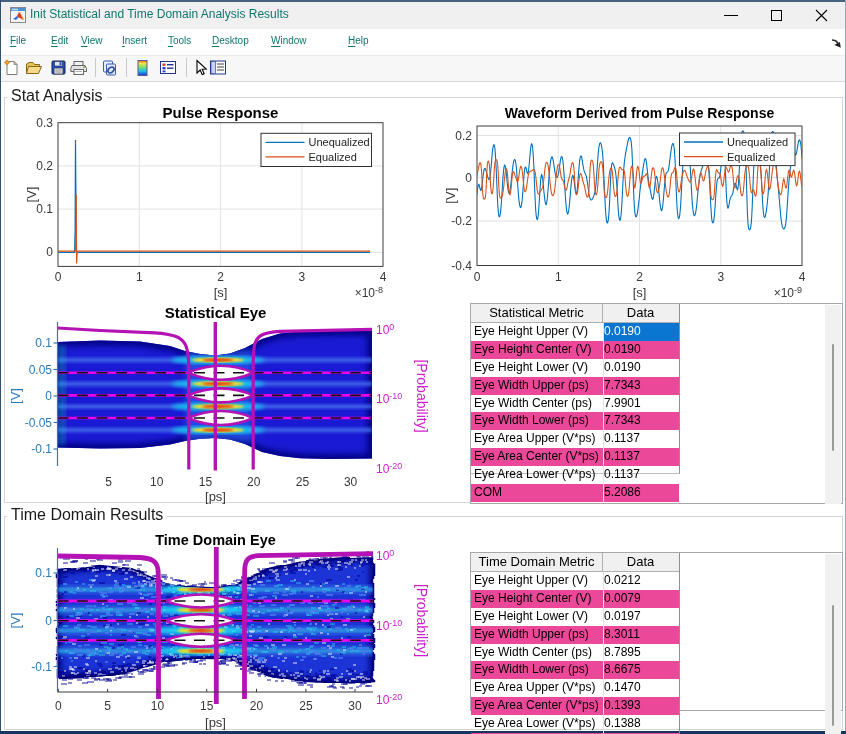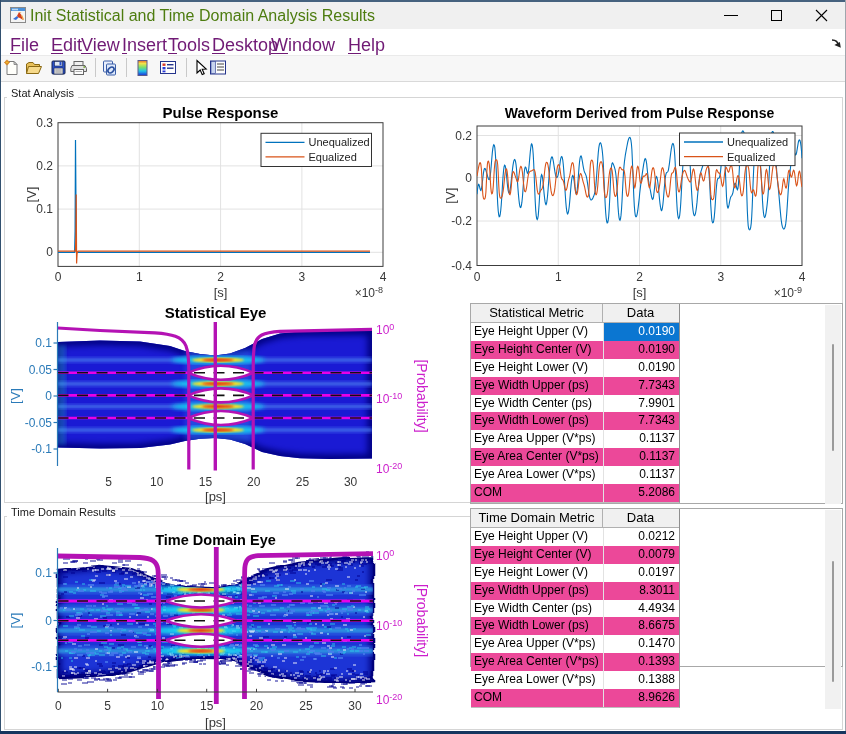--- a/index.html
+++ b/index.html
@@ -4,41 +4,41 @@
 html,body{width:846px;height:734px;overflow:hidden}
 body{position:relative;background:#fff;font-family:"Liberation Sans",sans-serif;-webkit-font-smoothing:antialiased}
 .abs{position:absolute}
 
 #frame-top{left:0;top:0;width:846px;height:2px;background:#46627f}
 #frame-left{left:0;top:0;width:1px;height:734px;background:#32506f}
 #frame-right{right:0;top:0;width:1px;height:734px;background:#9fa6ad}
 #frame-bottom{left:0;bottom:0;width:846px;height:3px;background:#16365f}
 
 #titlebar{left:1px;top:2px;width:844px;height:27px;background:#f0f0f0}
-#title-text{left:30px;top:7px;font-size:16px;color:#4d7c0f}
+#title-text{left:30px;top:7px;font-size:12px;color:#0f766e}
 
 #menubar{left:1px;top:29px;width:844px;height:26px;background:#fff}
-.menu{position:absolute;top:35px;font-size:18px;color:#701a75}
+.menu{position:absolute;top:35px;font-size:10px;color:#0f766e}
 .menu u{text-decoration:underline;text-underline-offset:2px}
 
 #toolbar{left:1px;top:55px;width:844px;height:27px;background:#f7f7f7;border-top:1px solid #eaeaea;border-bottom:1px solid #d9d9d9}
 .tbi{position:absolute;top:59px}
 .tbsep{position:absolute;top:58px;width:1px;height:19px;background:#c9c9c9}
 
 .gbox{border:1px solid #d5d5d5;background:transparent}
-.gbox .lbl{position:absolute;top:-11px;left:2px;background:#fff;padding:0 4px;font-size:11px;color:#1a1a1a;white-space:nowrap}
+.gbox .lbl{position:absolute;top:-11px;left:2px;background:#fff;padding:0 4px;font-size:16px;color:#1a1a1a;white-space:nowrap}
 
 .tpanel{background:#fff;border:1px solid #a8a8a8}
 .ttable{position:absolute;left:0;top:0;font-size:12px;color:#000;border-right:1px solid #8f8f8f;border-bottom:1px solid #bdbdbd}
 .thead{display:flex;background:#f0f0f0;border-bottom:1px solid #b0b0b0;height:19px;line-height:18px;text-align:center;font-size:13px}
 .thead .c1{width:132px;border-right:1px solid #b0b0b0}
 .thead .c2{width:75px}
 .trow{display:flex;height:17.9px;line-height:17.9px}
 .trow .c1{width:132px;padding-left:3px;overflow:hidden;white-space:nowrap}
-.trow .c2{width:76px;text-align:right;padding-right:4px;border-left:1px solid #e2e2e2}
+.trow .c2{width:76px;text-align:left;padding-right:4px;border-left:1px solid #e2e2e2}
 .zeb{background:#ec4899}
 .selcell{background:#0b76d1 !important;color:#fff}
 .strack{position:absolute;top:1px;right:1px;width:16px;background:#f1f1f1;height:199px}
 .sthumb{position:absolute;left:7px;width:2px;background:#9a9a9a;border-radius:1px}
 svg text{font-family:"Liberation Sans",sans-serif}
 </style></head><body>
 
 <div class="abs" id="titlebar"></div>
 <div class="abs" id="menubar"></div>
 <div class="abs" id="toolbar"></div>
@@ -382,21 +382,21 @@
 <text x="256.5" y="710" font-size="12" fill="#383838" text-anchor="middle">20</text>
 <text x="305.9" y="710" font-size="12" fill="#383838" text-anchor="middle">25</text>
 <text x="355" y="710" font-size="12" fill="#383838" text-anchor="middle">30</text>
 <text x="215.5" y="726.5" font-size="13" fill="#383838" text-anchor="middle">[ps]</text>
 <text x="376" y="560" font-size="12" fill="#cc1fcc">10<tspan dy="-4" font-size="9">0</tspan></text>
 <text x="376" y="630" font-size="12" fill="#cc1fcc">10<tspan dy="-4" font-size="9">-10</tspan></text>
 <text x="376" y="704" font-size="12" fill="#cc1fcc">10<tspan dy="-4" font-size="9">-20</tspan></text>
 <text x="417" y="620.5" font-size="14" fill="#cc1fcc" text-anchor="middle" transform="rotate(90 417 620.5)">[Probability]</text>
 </svg>
 <div class="abs tpanel" style="left:470px;top:303px;width:373px;height:201px">
-    <div class="ttable" style="width:209px;height:199px">
+    <div class="ttable" style="width:209px;height:170px">
       <div class="thead">
         <div class="c1">Statistical Metric</div>
         <div class="c2">Data</div>
       </div>
       <div class="trow">
         <div class="c1">Eye Height Upper (V)</div>
         <div class="c2 selcell">0.0190</div>
       </div>
       <div class="trow zeb">
         <div class="c1">Eye Height Center (V)</div>
@@ -432,21 +432,21 @@
       </div>
       <div class="trow zeb">
         <div class="c1">COM</div>
         <div class="c2">5.2086</div>
       </div>
     </div>
     <div class="strack" style="">
       <div class="sthumb" style="top:39px;height:107px"></div>
     </div>
   </div>
-<div class="abs tpanel" style="left:470px;top:508px;width:373px;height:159px">
+<div class="abs tpanel" style="left:470px;top:552px;width:373px;height:159px">
     <div class="ttable" style="width:209px;height:199px">
       <div class="thead">
         <div class="c1">Time Domain Metric</div>
         <div class="c2">Data</div>
       </div>
       <div class="trow">
         <div class="c1">Eye Height Upper (V)</div>
         <div class="c2">0.0212</div>
       </div>
       <div class="trow zeb">
@@ -456,21 +456,21 @@
       <div class="trow">
         <div class="c1">Eye Height Lower (V)</div>
         <div class="c2">0.0197</div>
       </div>
       <div class="trow zeb">
         <div class="c1">Eye Width Upper (ps)</div>
         <div class="c2">8.3011</div>
       </div>
       <div class="trow">
         <div class="c1">Eye Width Center (ps)</div>
-        <div class="c2">4.4934</div>
+        <div class="c2">8.7895</div>
       </div>
       <div class="trow zeb">
         <div class="c1">Eye Width Lower (ps)</div>
         <div class="c2">8.6675</div>
       </div>
       <div class="trow">
         <div class="c1">Eye Area Upper (V*ps)</div>
         <div class="c2">0.1470</div>
       </div>
       <div class="trow zeb">

